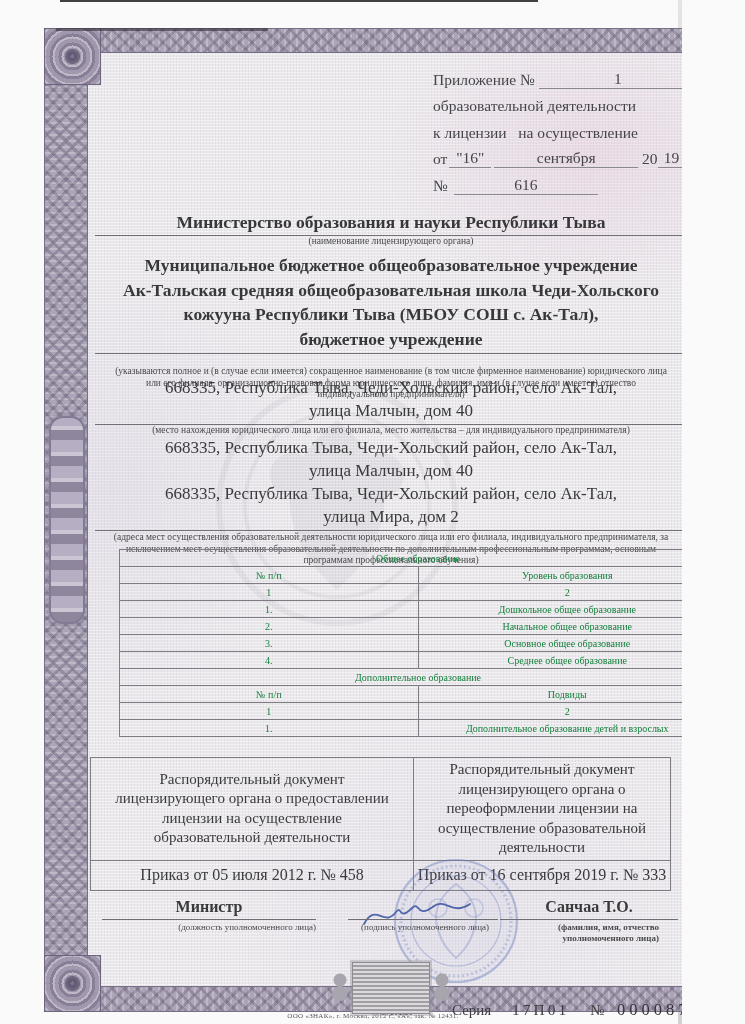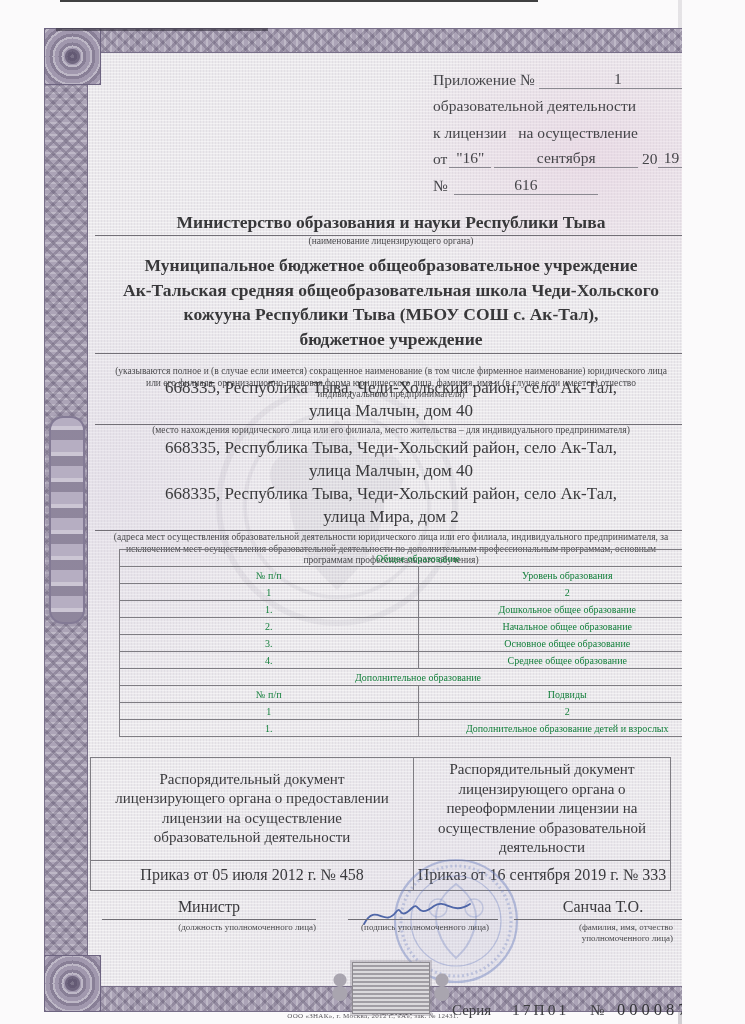--- a/index.html
+++ b/index.html
@@ -76,21 +76,21 @@
   .edu td{border:1px solid #7e7c82;height:16px;padding:0 2px;text-align:center;line-height:15px;}
   .edu .c1{width:62px;}
   .orders{position:absolute;left:90px;top:757px;width:581px;font-size:15px;color:#3a3a3d;}
   .orders td{border:1px solid #7e7c82;text-align:center;vertical-align:middle;}
   .orders .hcell{height:86px;line-height:19.5px;padding:2px 22px;}
   .orders .hl{width:278px;}
   .orders .vcell{height:27px;font-size:16px;}
 
   
   .sigblock{position:absolute;}
-  .signame{height:21px;font-size:16px;text-align:center;color:#3a3a3d;}
+  .signame{height:21px;font-size:16px;text-align:center;color:#3a3a3d;font-weight:bold;}
   .sigline{border-bottom:1px solid #6f6d73;}
   .sigcap{font-size:9px;line-height:10.5px;color:#4a4a4d;text-align:right;margin-top:2px;}
 
   .stamp{position:absolute;left:388px;top:856px;opacity:.8;}
   .ink{position:absolute;left:358px;top:894px;}
 
   
   .foot{position:absolute;font-size:15px;color:#3d3d41;margin-top:48px;}
   .serial{letter-spacing:4px;font-size:16.5px;color:#333337;}
   .seriesval{letter-spacing:3px;font-size:15.5px;}
@@ -270,24 +270,24 @@
   <div class="sigblock" style="left:102px;top:898px;width:214px;">
     <div class="signame">Министр</div>
     <div class="sigline"></div>
     <div class="sigcap">(должность уполномоченного лица)</div>
   </div>
   <div class="sigblock" style="left:348px;top:898px;width:150px;">
     <div class="signame"></div>
     <div class="sigline"></div>
     <div class="sigcap" style="width:132px;margin:2px auto 0;">(подпись уполномоченного лица)</div>
   </div>
-  <div class="sigblock" style="left:514px;top:898px;width:178px;">
+  <div class="sigblock" style="left:500px;top:898px;width:178px;">
     <div class="signame">Санчаа Т.О.</div>
     <div class="sigline"></div>
-    <div class="sigcap" style="width:140px;margin:2px auto 8px;">(фамилия, имя, отчество уполномоченного лица)</div>
+    <div class="sigcap" style="width:140px;margin:2px auto 8px;font-weight:bold;">(фамилия, имя, отчество уполномоченного лица)</div>
   </div>
 
   <div class="foot" style="left:381px;top:954px;">М.П.</div>
   <div class="foot" style="left:452px;top:954px;">Серия</div>
   <div class="foot seriesval" style="left:512px;top:953px;">17П01</div>
   <div class="foot" style="left:590px;top:954px;">№</div>
   <div class="foot serial" style="left:617px;top:952px;">0000877</div>
 
   <div class="holo"></div>
 

